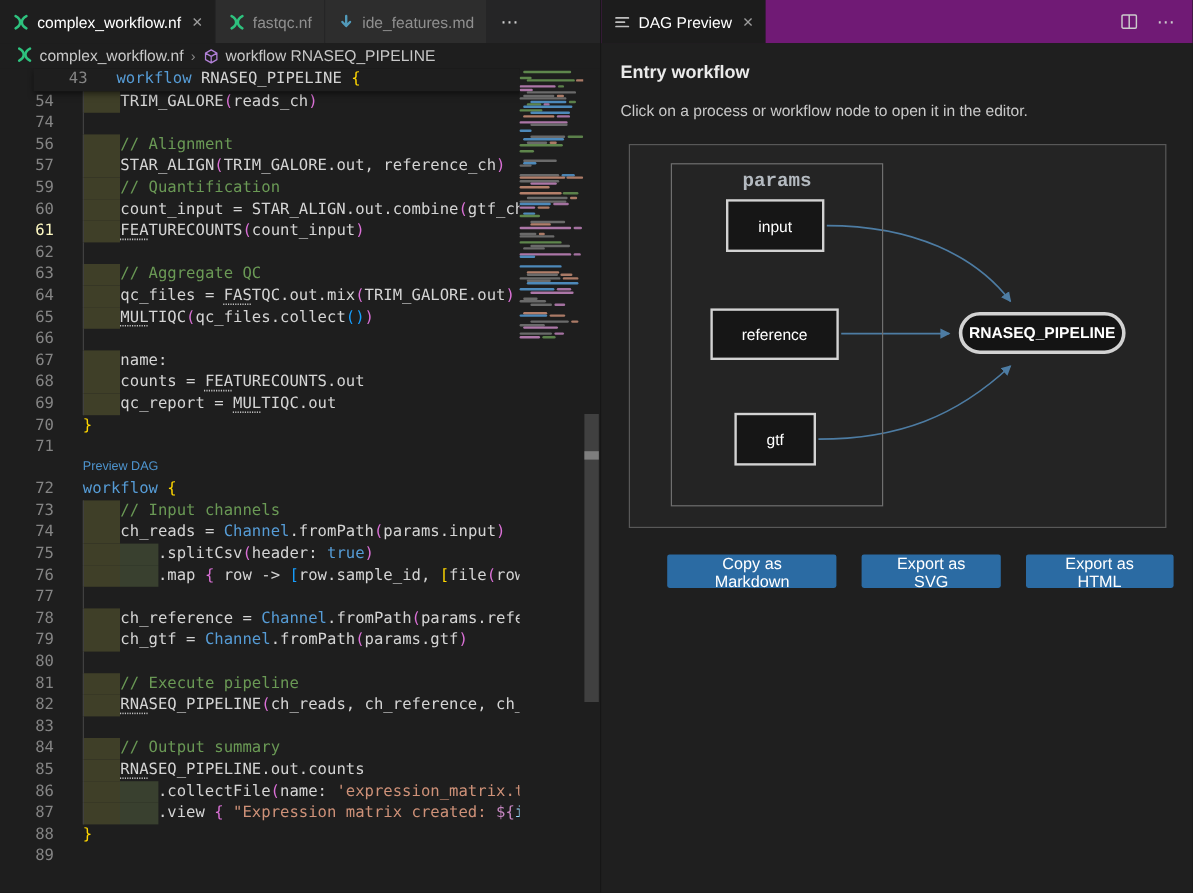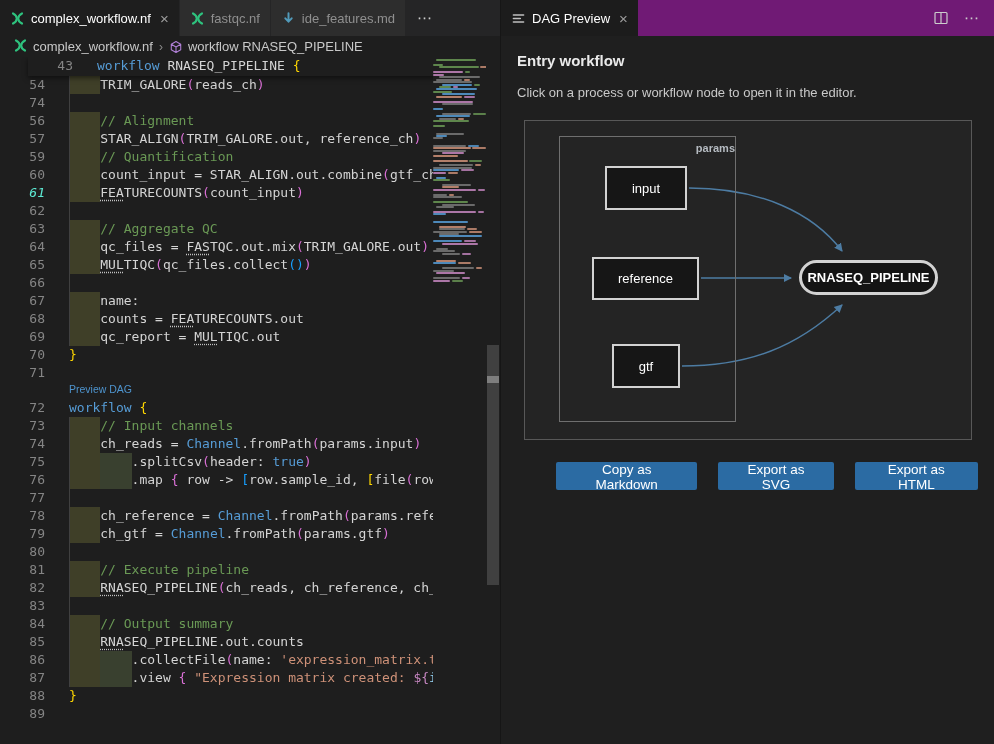--- a/index.html
+++ b/index.html
@@ -21,21 +21,21 @@
               color:#c8c8c8;background:#1e1e1e;gap:5px;}
   .crumb-sep{color:#8a8a8a;font-size:12px;margin:0 1px;}
 
   .editor{position:absolute;top:57px;left:0;right:0;bottom:0;background:#1e1e1e;
           font-family:"DejaVu Sans Mono",monospace;font-size:13px;line-height:18px;}
   .code-area{position:absolute;left:0;top:0;width:433px;bottom:0;overflow:hidden;}
   .code-lines{padding-top:19px;}
   .cl{height:18px;white-space:pre;position:relative;}
   .ln{display:inline-block;width:45px;text-align:right;color:#858585;vertical-align:top;
       font-size:13px;}
-  .ln.act{color:#5eead4;font-style:italic;}
+  .ln.act{color:#fef9c3;}
   .ct{position:relative;display:inline-block;margin-left:24px;height:18px;vertical-align:top;
       white-space:pre;}
   .guide{position:absolute;left:0;top:0;height:18px;border-left:1px solid #404040;}
   .ib{display:inline-block;width:4ch;height:18px;vertical-align:top;}
   .ib1{background:#3f3f28;}
   .ib2{background:#39402f;}
   .tk-kw{color:#569cd6;}
   .tk-id{color:#d4d4d4;}
   .tk-cm{color:#6a9955;}
   .tk-st{color:#ce9178;}
@@ -64,22 +64,22 @@
   .actions .aicon{display:flex;align-items:center;color:#cccccc;cursor:pointer;}
   .amore{color:#cccccc;font-size:15px;letter-spacing:1px;cursor:pointer;}
   .panel-content{position:absolute;top:36px;left:0;right:0;bottom:0;background:#1f1f1f;
                  padding:16px;}
   .panel-content h2{margin:0;font-size:15px;line-height:18px;color:#eaeaea;font-weight:700;}
   .panel-content p{margin:15px 0 0;font-size:13px;line-height:15px;color:#c9c9c9;}
   .diagram{position:relative;margin:20px 0 0 7px;width:448px;height:320px;background:#242424;
            border:1px solid #585858;}
   .edges{position:absolute;left:0;top:0;}
   .cluster{position:absolute;left:34px;top:15px;width:177px;height:286px;border:1px solid #6f6f6f;}
-  .cluster-label{position:absolute;top:5px;left:0;right:0;text-align:right;color:#b4bac0;
-                 font-weight:700;font-size:11px;}
+  .cluster-label{position:absolute;top:5px;left:0;right:0;text-align:center;color:#b4bac0;
+                 font-weight:700;font-size:16px;font-family:Liberation Mono, monospace;}
   .node{position:absolute;display:flex;align-items:center;justify-content:center;
         background:#161616;border:2px solid #d2d2d2;color:#fff;font-size:13px;cursor:pointer;}
   .node-input{left:80px;top:45px;width:82px;height:44px;}
   .node-reference{left:67px;top:136px;width:107px;height:43px;}
   .node-gtf{left:87px;top:223px;width:68px;height:44px;}
   .node-main{left:274px;top:139px;width:139px;height:35px;border-radius:18px;border-width:3px;
              font-weight:600;background:#141414;}
   .btn-row{display:flex;margin:22px 0 0 39px;}
   .btn{height:28px;padding:0 13px;background:#2b6ba3;color:#fff;border:none;border-radius:2px;
        font-size:13.5px;font-family:"Liberation Sans",sans-serif;cursor:pointer;text-align:center;}

